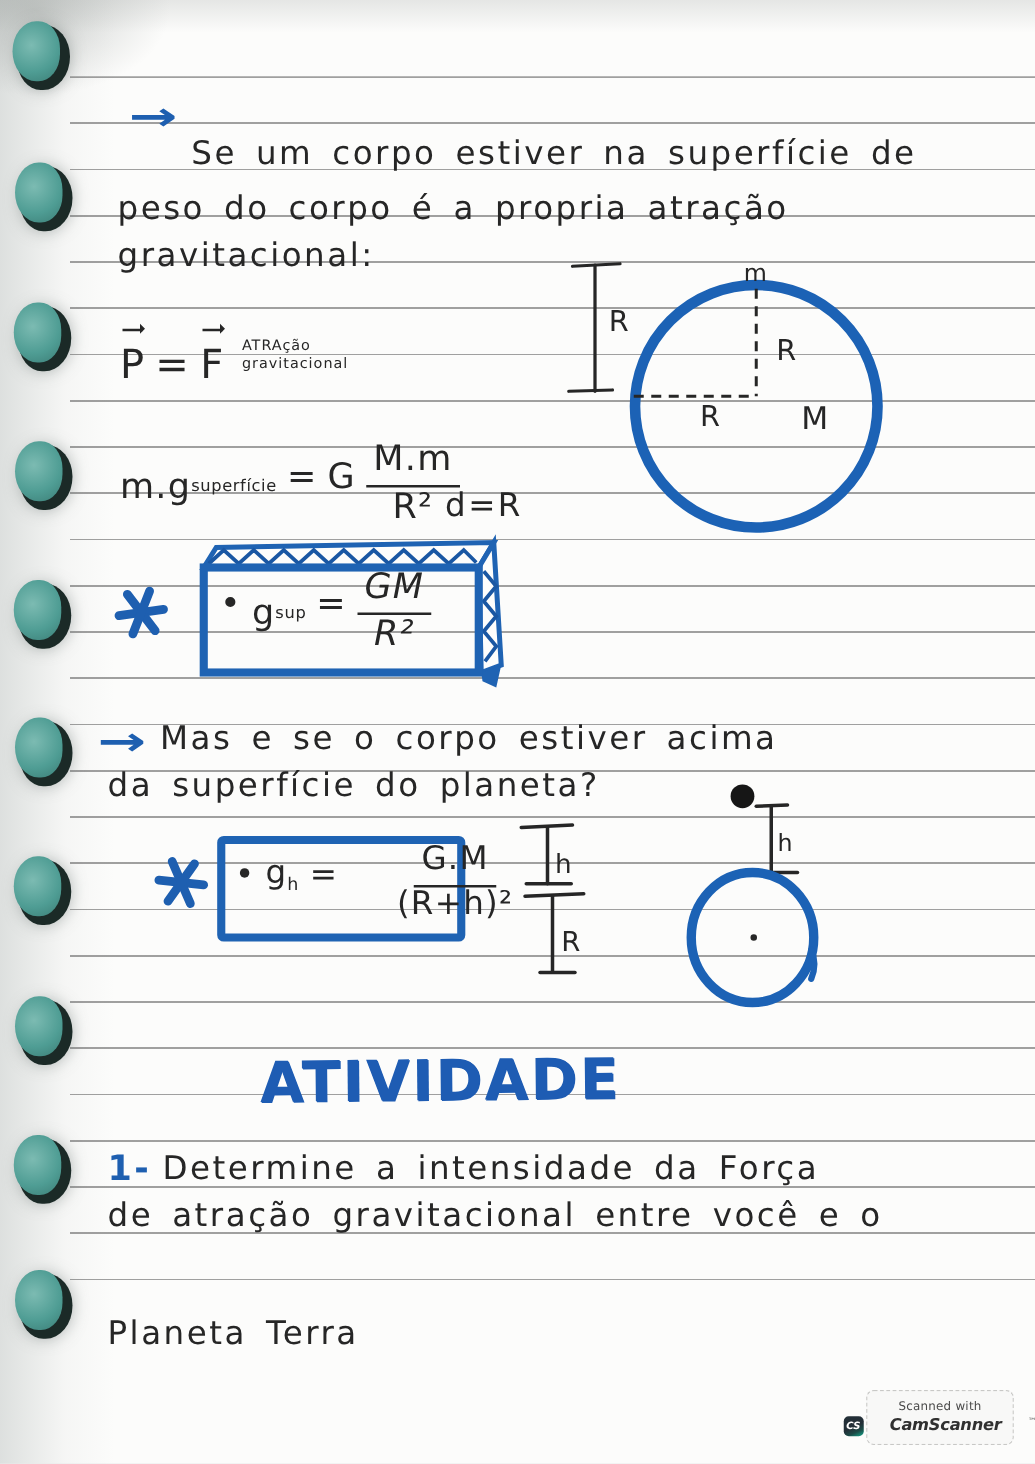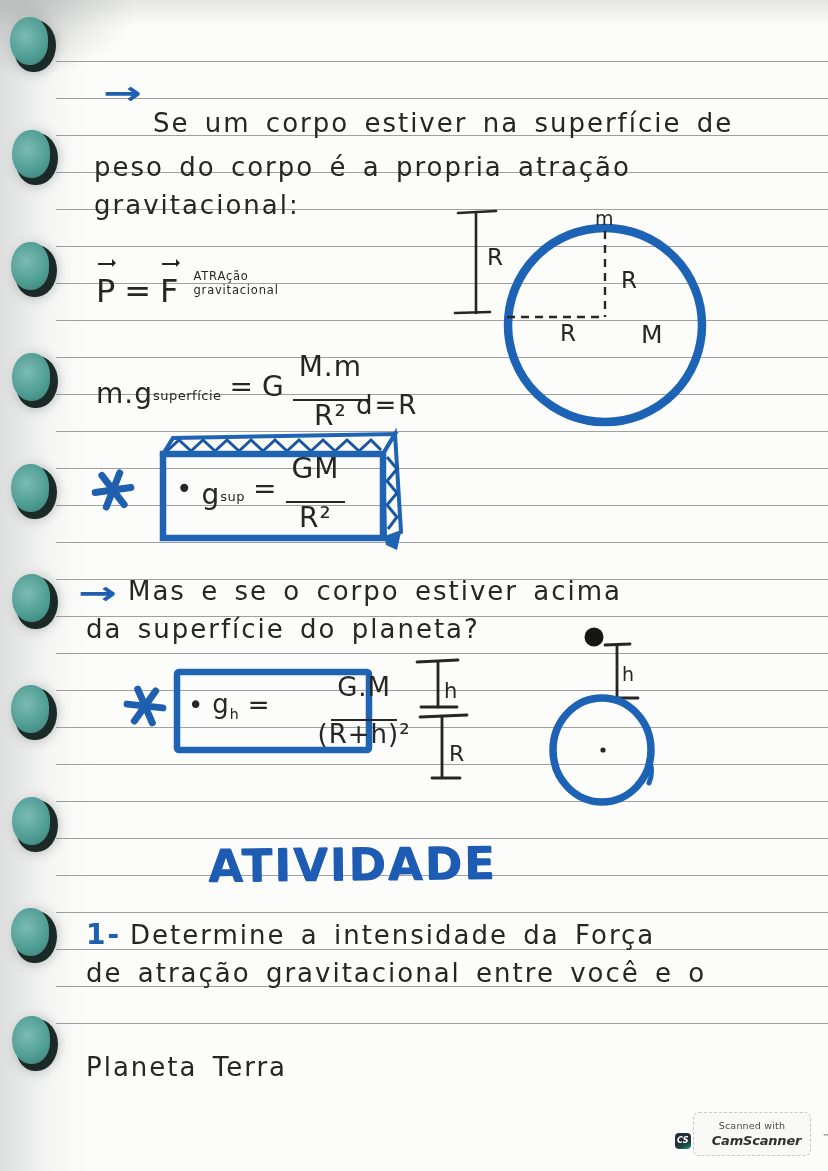--- a/index.html
+++ b/index.html
@@ -28,21 +28,21 @@
 
   .hand { position:absolute; font-size:26px; letter-spacing:2px; word-spacing:5px; white-space:pre; }
   .blue { color:#1e5fb0; }
   .u-blue { border-bottom:3.5px solid #1e5fb0; padding-bottom:1px; }
   .arrow-bullet { position:absolute; color:#1e5fb0; font-weight:bold; font-size:32px;
     transform:scaleX(1.45); transform-origin:left center; }
 
   
   .formula { position:absolute; display:flex; align-items:center; gap:8px; font-size:28px; letter-spacing:1px; }
   .frac { display:inline-flex; flex-direction:column; align-items:center; line-height:1.05; }
-  .frac .num { border-bottom:2.5px solid #262626; padding:0 6px 18px; }
+  .frac .num { border-bottom:2.5px solid #262626; padding:0 6px 7px; }
   .stack { display:inline-flex; flex-direction:row; align-items:center; line-height:1; }
   .stack .sub { font-size:13px; letter-spacing:0.5px; margin-top:2px; }
   .vec { position:relative; display:inline-block; }
   .vec-arrow { position:absolute; top:-9px; left:2px; right:2px; height:2.4px; background:#262626; }
   .vec-arrow::after { content:""; position:absolute; right:-2px; top:-3.6px;
     border:4.6px solid transparent; border-left-color:#262626; border-right-width:0; }
   .annot { font-size:11.5px; line-height:1.25; letter-spacing:0.8px; margin:-16px 0 0 6px; }
   sub.small { font-size:14px; }
 
   svg { position:absolute; overflow:visible; }
@@ -143,21 +143,21 @@
     <polygon points="302,108 318,102 314,120 303,115" fill="#1f63b3"></polygon>
     <rect x="80" y="24" width="220" height="84" fill="none" stroke="#1f63b3" stroke-width="6.5"></rect>
   </svg>
   <div class="formula" style="left:176px; top:458px;">
     <span style="margin-top:-14px;">•</span>
     <span class="stack">
       <span>g</span>
       <span class="sub">sup</span>
     </span>
     <span style="margin-top:-14px;">=</span>
-    <span class="frac" style="margin-top:-4px;">
+    <span class="frac" style="margin-top:-4px;font-style:italic;">
       <span class="num">GM</span>
       <span>R²</span>
     </span>
   </div>
 
   <span class="arrow-bullet" style="left:78px; top:574px;">→</span>
   <div class="hand" style="left:128px; top:576px;">Mas e se o corpo estiver acima</div>
   <div class="hand" style="left:86px; top:614px;">da superfície do planeta?</div>
 
   <svg style="left:115px; top:660px;" width="290" height="112" viewBox="0 0 290 112">

